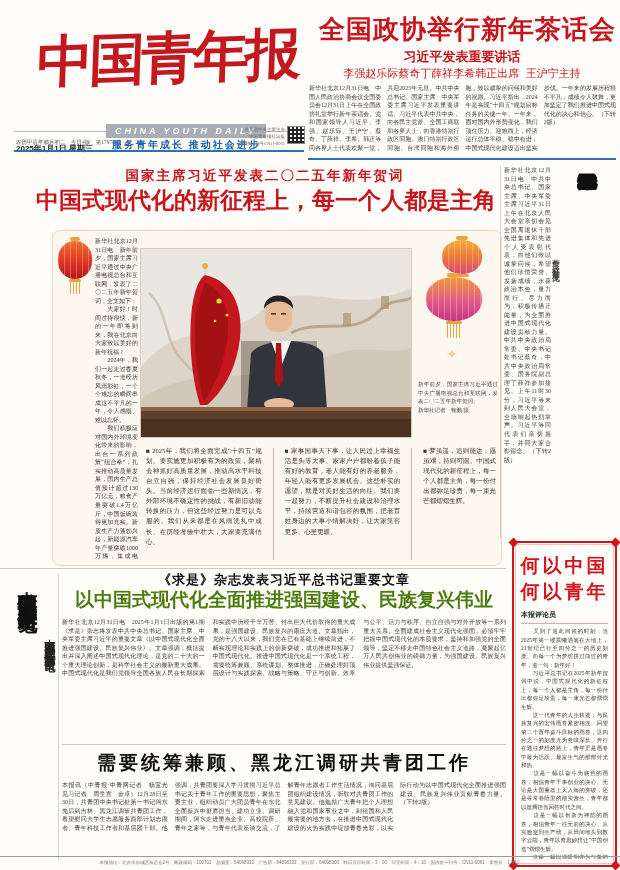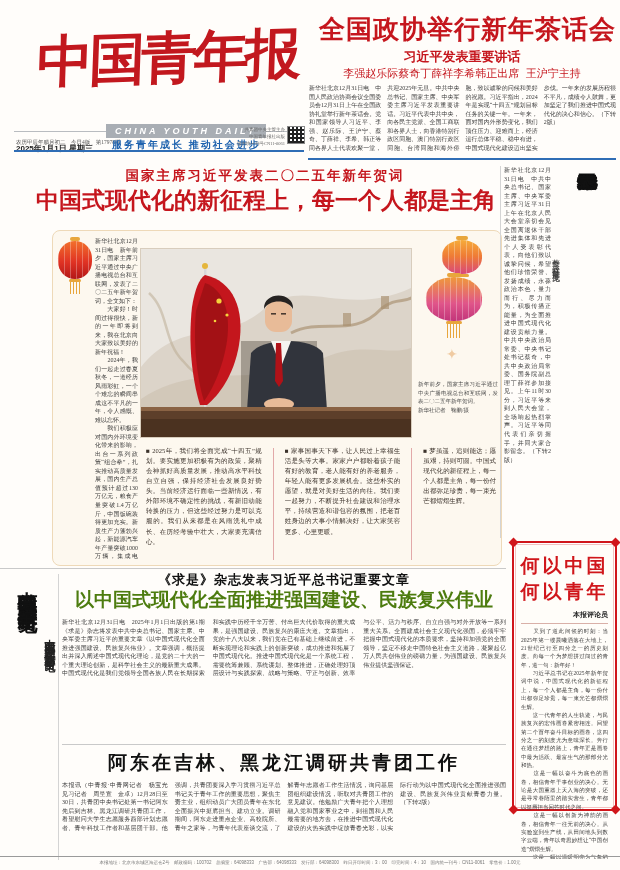--- a/index.html
+++ b/index.html
@@ -99,30 +99,30 @@
     column-count:3; column-gap:8px; }
 
   
   .ad-hl { position:absolute; left:62px; top:750px; width:444px; text-align:center;
     font-family:"Liberation Sans", sans-serif; font-weight:900; font-size:19px;
     letter-spacing:3px; color:#111; white-space:nowrap;}
   .ad-body { position:absolute; left:62px; top:781px; width:444px; height:80px;
     column-count:4; column-gap:7px; }
 
   
-  .red-box { position:absolute; left:512px; top:541px; width:105px; height:270px;
+  .red-box { position:absolute; left:512px; top:541px; width:105px; height:326px;
     border:2px solid #d0161b; background:#fffdf9;
     box-shadow:inset 0 0 0 1px #fff, inset 0 0 0 2px #f3c2c0; }
   .red-box .corner { position:absolute; width:7px; height:7px; background:#d0161b; transform:rotate(45deg); }
   .c-tl { left:-4px; top:-4px; } .c-tr { right:-4px; top:-4px; }
   .c-bl { left:-4px; bottom:-4px; } .c-br { right:-4px; bottom:-4px; }
   .hy-title { margin-top:10px; text-align:center; font-family:"Liberation Sans", sans-serif;
     font-weight:900; font-size:19px; color:#d0161b; letter-spacing:3px; line-height:1.35; white-space:pre-line;}
   .hy-byline { margin:6px 7px 3px; font-size:7px; font-weight:bold; color:#222;
-    border-bottom:1px solid #d9b0a8; padding-bottom:3px;text-align:right; }
+    border-bottom:1px solid #d9b0a8; padding-bottom:3px; }
   .hy-body { margin:3px 7px; height:232px; font-size:5.5px; line-height:1.52;
     text-align:justify; color:#3a3a3a; white-space:pre-line; overflow:hidden; }
 
   
   .lantern { position:relative; }
   .lan-body { border-radius:50% / 46%; position:relative;
     background:linear-gradient(180deg,#f6ab3a 0%,#ef7b36 48%,#d8477c 100%); }
   .lan-red .lan-body { background:linear-gradient(180deg,#f2702c 0%,#e03324 55%,#b31718 100%); }
   .lan-body::after { content:""; position:absolute; inset:0; border-radius:inherit;
     background:repeating-linear-gradient(90deg, rgba(255,255,255,.28) 0 1px, transparent 1px 6px); }
@@ -240,21 +240,21 @@
   <div class="hairline-v" style="left:58px; top:574px; height:286px;"></div>
 
   <div class="zh-e-head">中俄两国元首互致新年贺电</div>
   <div class="zh-e-sub">中俄两国总理互致新年贺电</div>
 
   <div class="qs-kicker">《求是》杂志发表习近平总书记重要文章</div>
   <div class="qs-hl">以中国式现代化全面推进强国建设、民族复兴伟业</div>
   <div class="qs-body tiny">新华社北京12月31日电　2025年1月1日出版的第1期《求是》杂志将发表中共中央总书记、国家主席、中央军委主席习近平的重要文章《以中国式现代化全面推进强国建设、民族复兴伟业》。文章强调，概括提出并深入阐述中国式现代化理论，是党的二十大的一个重大理论创新，是科学社会主义的最新重大成果。中国式现代化是我们党领导全国各族人民在长期探索和实践中历经千辛万苦、付出巨大代价取得的重大成果，是强国建设、民族复兴的康庄大道。文章指出，党的十八大以来，我们党在已有基础上继续前进，不断实现理论和实践上的创新突破，成功推进和拓展了中国式现代化。推进中国式现代化是一个系统工程，需要统筹兼顾、系统谋划、整体推进，正确处理好顶层设计与实践探索、战略与策略、守正与创新、效率与公平、活力与秩序、自立自强与对外开放等一系列重大关系。全面建成社会主义现代化强国，必须牢牢把握中国式现代化的本质要求，坚持和加强党的全面领导，坚定不移走中国特色社会主义道路，凝聚起亿万人民共创伟业的磅礴力量，为强国建设、民族复兴伟业提供坚强保证。</div>
 
   <div class="hairline-h" style="left:62px; top:744px; width:444px;"></div>
-  <div class="ad-hl">阿东在吉林、黑龙江调研共青团工作</div>
+  <div class="ad-hl">需要统筹兼顾、黑龙江调研共青团工作</div>
   <div class="ad-body tiny">本报讯（中青报·中青网记者　杨宝光　见习记者　周呈宣　金卓）12月28日至30日，共青团中央书记处第一书记阿东先后到吉林、黑龙江调研共青团工作，看望慰问大学生志愿服务西部计划志愿者、青年科技工作者和基层团干部。他强调，共青团要深入学习贯彻习近平总书记关于青年工作的重要思想，聚焦主责主业，组织动员广大团员青年在东北全面振兴中挺膺担当、建功立业。调研期间，阿东走进重点企业、高校院所、青年之家等，与青年代表座谈交流，了解青年志愿者工作生活情况，询问基层团组织建设情况，听取对共青团工作的意见建议。他勉励广大青年把个人理想融入党和国家事业之中，到祖国和人民最需要的地方去，在推进中国式现代化建设的火热实践中绽放青春光彩，以实际行动为以中国式现代化全面推进强国建设、民族复兴伟业贡献青春力量。（下转2版）</div>
 
   <div class="red-box">
     <div class="corner c-tl"></div>
     <div class="corner c-tr"></div>
     <div class="corner c-bl"></div>
     <div class="corner c-br"></div>
     <div class="hy-title">何以中国
 何以青年</div>
     <div class="hy-byline">本报评论员</div>

